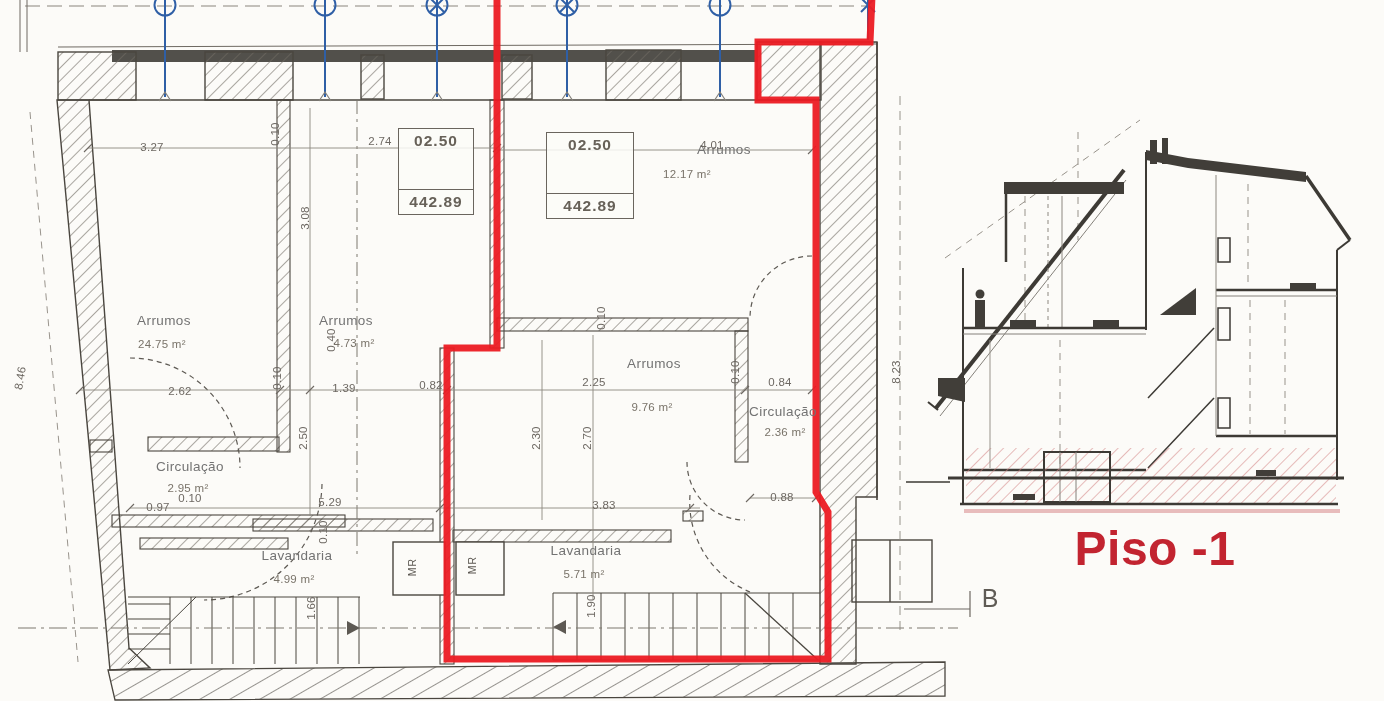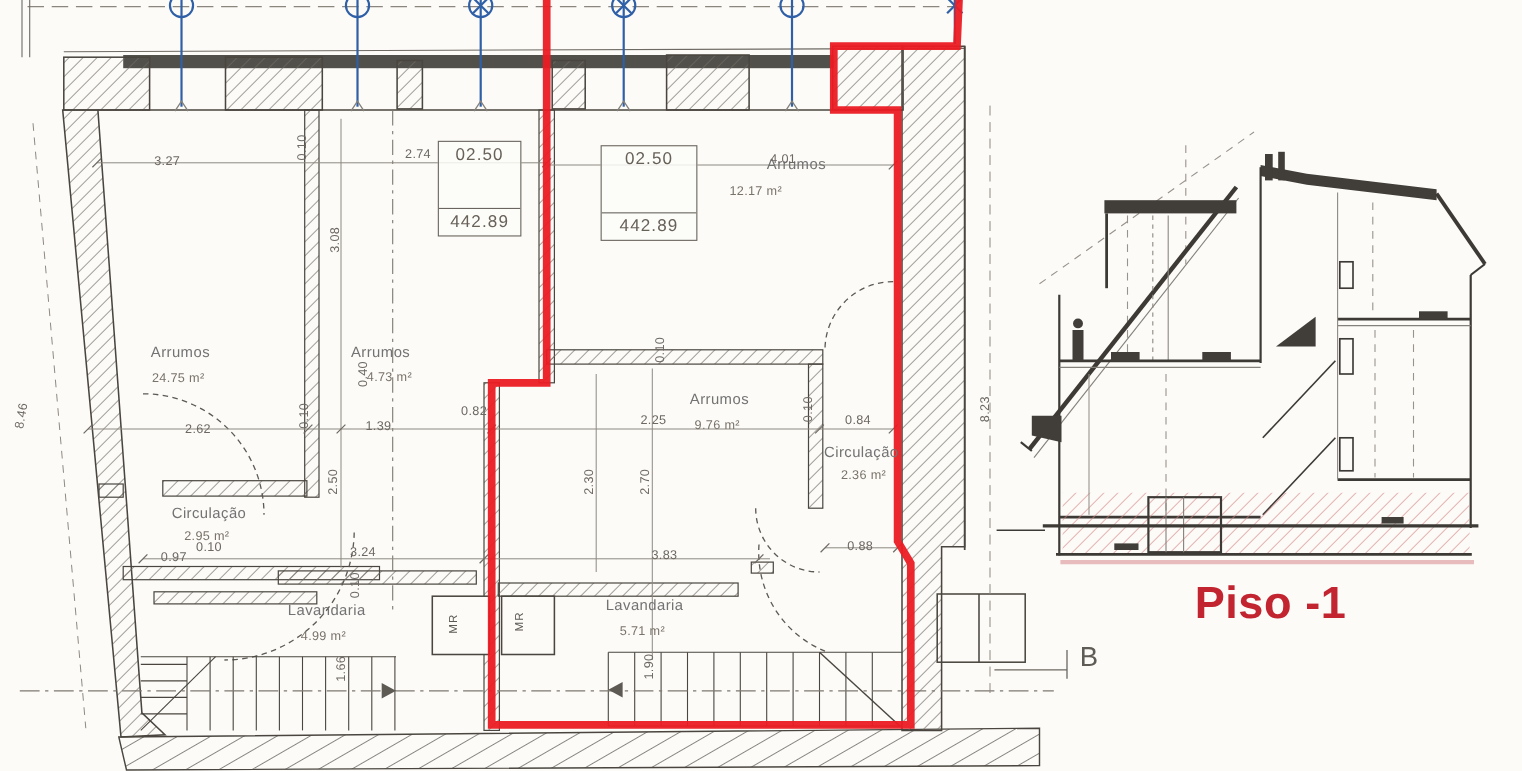--- a/index.html
+++ b/index.html
@@ -6,25 +6,25 @@
   .stage{position:relative;width:1384px;height:701px;background:#fcfbf8;overflow:hidden;
          font-family:"Liberation Sans",sans-serif;}
   svg{position:absolute;left:0;top:0;}
   .txt{position:absolute;transform:translate(-50%,-50%);white-space:nowrap;}
   .dim{font-size:11.5px;color:#6d6862;letter-spacing:.3px;}
   .dim.rot{transform:translate(-50%,-50%) rotate(-90deg);}
   .dim.rot80{transform:translate(-50%,-50%) rotate(-80deg);}
   .room-name{font-size:13.5px;color:#737373;letter-spacing:.4px;}
   .room-area{font-size:11.5px;color:#797369;letter-spacing:.3px;}
   .mr{font-size:10.5px;color:#5c5852;transform:translate(-50%,-50%) rotate(-90deg);letter-spacing:1px;}
-  .lvlbox{position:absolute;border:1.6px solid #6a655e;background:rgba(252,251,248,.85);}
+  .lvlbox{position:absolute;border:1.6px solid #6a655e;background:rgba(252,251,248,.85);font-weight:bold;}
   .lvlbox .cell{display:flex;align-items:center;justify-content:center;
         font-size:15.5px;color:#676158;letter-spacing:1px;height:24px;}
   .lvlbox .cell+.cell{border-top:1.6px solid #6a655e;margin-top:36px;}
-  .piso{font-size:41px;font-weight:700;color:#c22430;letter-spacing:.5px;}
+  .piso{font-size:48px;font-weight:700;color:#c22430;letter-spacing:.5px;}
   .cutb{font-size:25px;color:#5f5b55;}
 </style>
 </head>
 <body>
 
 <div class="stage">
 
 <svg width="1384" height="701" viewBox="0 0 1384 701">
   <defs>
     <pattern id="hatch" width="9" height="9" patternUnits="userSpaceOnUse" patternTransform="rotate(45)">
@@ -286,21 +286,21 @@
   <path d="M497,-4 L497,348 L447,348 L447,659 L828,659 L828,512 L816,492 L816,100 L758,100 L758,42 L870,42 L872,-4" fill="none" stroke="#ec1b23" stroke-width="7" stroke-linejoin="miter" opacity="0.95"></path>
 </svg>
 
 <div class="txt room-name" style="left:164px;top:320px">Arrumos</div>
 <div class="txt room-area" style="left:162px;top:344px">24.75 m²</div>
 <div class="txt room-name" style="left:346px;top:320px">Arrumos</div>
 <div class="txt room-area" style="left:354px;top:343px">4.73 m²</div>
 <div class="txt room-name" style="left:724px;top:149px">Arrumos</div>
 <div class="txt room-area" style="left:687px;top:174px">12.17 m²</div>
 <div class="txt room-name" style="left:654px;top:363px">Arrumos</div>
-<div class="txt room-area" style="left:652px;top:387px">9.76 m²</div>
+<div class="txt room-area" style="left:652px;top:407px">9.76 m²</div>
 <div class="txt room-name" style="left:190px;top:466px">Circulação</div>
 <div class="txt room-area" style="left:188px;top:488px">2.95 m²</div>
 <div class="txt room-name" style="left:783px;top:411px">Circulação</div>
 <div class="txt room-area" style="left:785px;top:432px">2.36 m²</div>
 <div class="txt room-name" style="left:297px;top:555px">Lavandaria</div>
 <div class="txt room-area" style="left:294px;top:579px">4.99 m²</div>
 <div class="txt room-name" style="left:586px;top:550px">Lavandaria</div>
 <div class="txt room-area" style="left:584px;top:574px">5.71 m²</div>
 
 <div class="lvlbox" style="left:398px;top:128px;width:74px">
@@ -310,25 +310,25 @@
 <div class="lvlbox" style="left:546px;top:132px;width:86px">
   <div class="cell">02.50</div>
   <div class="cell">442.89</div>
 </div>
 
 <div class="txt dim" style="left:152px;top:147px">3.27</div>
 <div class="txt dim" style="left:380px;top:141px">2.74</div>
 <div class="txt dim" style="left:712px;top:145px">4.01</div>
 <div class="txt dim" style="left:180px;top:391px">2.62</div>
 <div class="txt dim" style="left:344px;top:388px">1.39</div>
-<div class="txt dim" style="left:431px;top:374px">0.82</div>
+<div class="txt dim" style="left:431px;top:385px">0.82</div>
 <div class="txt dim" style="left:594px;top:382px">2.25</div>
 <div class="txt dim" style="left:780px;top:382px">0.84</div>
 <div class="txt dim" style="left:158px;top:507px">0.97</div>
-<div class="txt dim" style="left:330px;top:502px">3.24</div>
+<div class="txt dim" style="left:330px;top:502px">5.29</div>
 <div class="txt dim" style="left:604px;top:505px">3.83</div>
 <div class="txt dim" style="left:782px;top:497px">0.88</div>
 <div class="txt dim rot80" style="left:20px;top:378px">8.46</div>
 <div class="txt dim rot" style="left:305px;top:218px">3.08</div>
 <div class="txt dim rot" style="left:303px;top:438px">2.50</div>
 <div class="txt dim rot" style="left:536px;top:438px">2.30</div>
 <div class="txt dim rot" style="left:587px;top:438px">2.70</div>
 <div class="txt dim rot" style="left:896px;top:372px">8.23</div>
 <div class="txt dim rot" style="left:275px;top:134px">0.10</div>
 <div class="txt dim rot" style="left:277px;top:378px">0.10</div>

